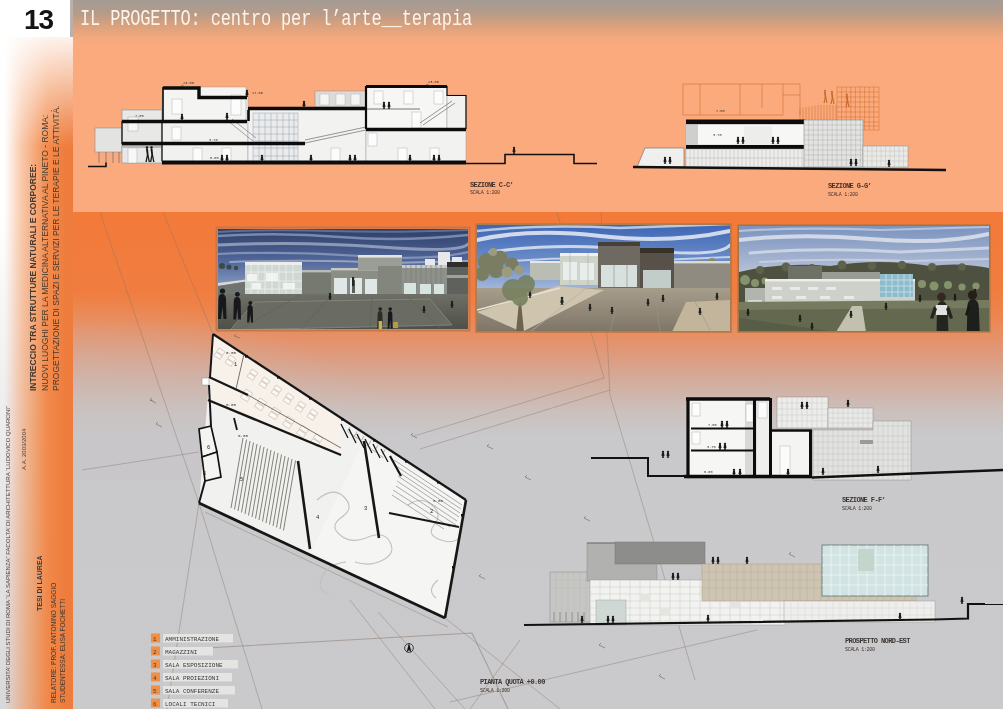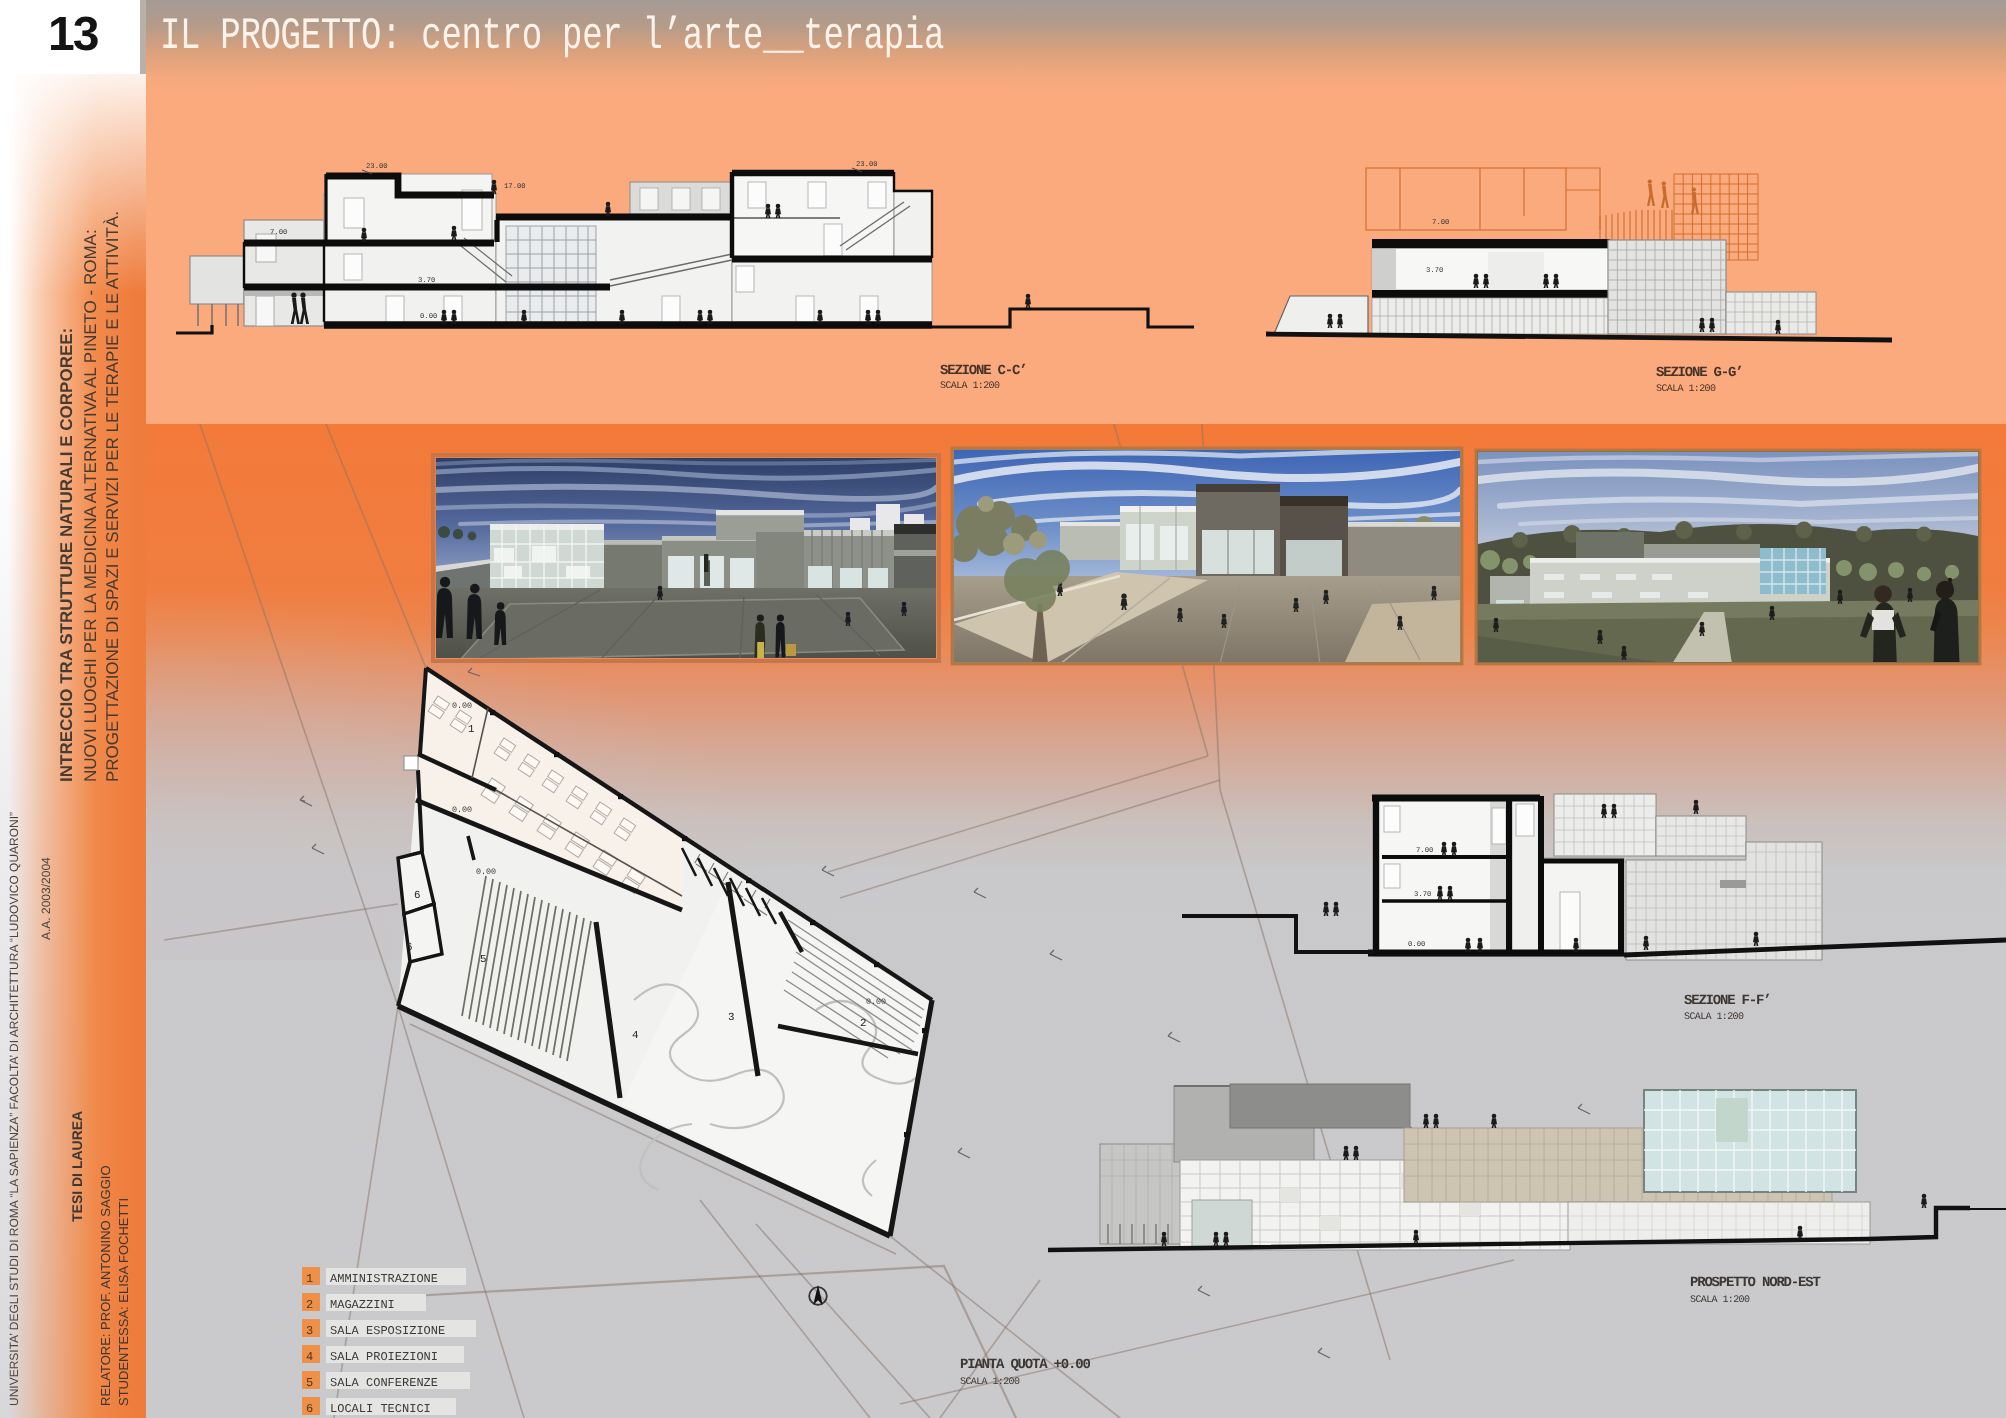--- a/index.html
+++ b/index.html
@@ -28,21 +28,21 @@
   background:linear-gradient(to bottom,#ffffff 0%,#ffffff 30%,#ececee 60%,#d8d8da 100%);"></div>
 
 <div class="abs" style="left:0;top:37px;width:73px;height:672px;
   background:linear-gradient(to right,rgba(244,150,95,0) 6%,rgba(243,145,85,0.5) 30%,rgba(241,132,66,0.95) 65%,#ee7c3c 92%);"></div>
 
 <div class="abs" style="left:0;top:37px;width:73px;height:110px;
   background:linear-gradient(to bottom,rgba(255,255,255,0.9) 0%,rgba(255,255,255,0.45) 50%,rgba(255,255,255,0) 100%);"></div>
 
 <div class="abs" style="left:0;top:0;width:70px;height:37px;background:#ffffff;"></div>
 
-<div class="abs" style="left:24px;top:4px;font-size:24px;font-weight:bold;color:#141414;letter-spacing:-1px;">13</div>
+<div class="abs" style="left:24px;top:4px;font-size:28px;font-weight:bold;color:#141414;letter-spacing:-1px;">13</div>
 
 <div class="abs" style="left:70px;top:0;width:3px;height:37px;background:#b9b0aa;"></div>
 
 <div class="abs" style="left:28px;top:391px;transform:rotate(-90deg);transform-origin:0 0;
   width:325px;color:#463a31;font-size:8.5px;line-height:11.5px;white-space:nowrap;">
   <b>INTRECCIO TRA STRUTTURE NATURALI E CORPOREE:</b><br>
   NUOVI LUOGHI PER LA MEDICINA ALTERNATIVA AL PINETO - ROMA:<br>
   PROGETTAZIONE DI SPAZI E SERVIZI PER LE TERAPIE E LE ATTIVITÀ.
 </div>
 

